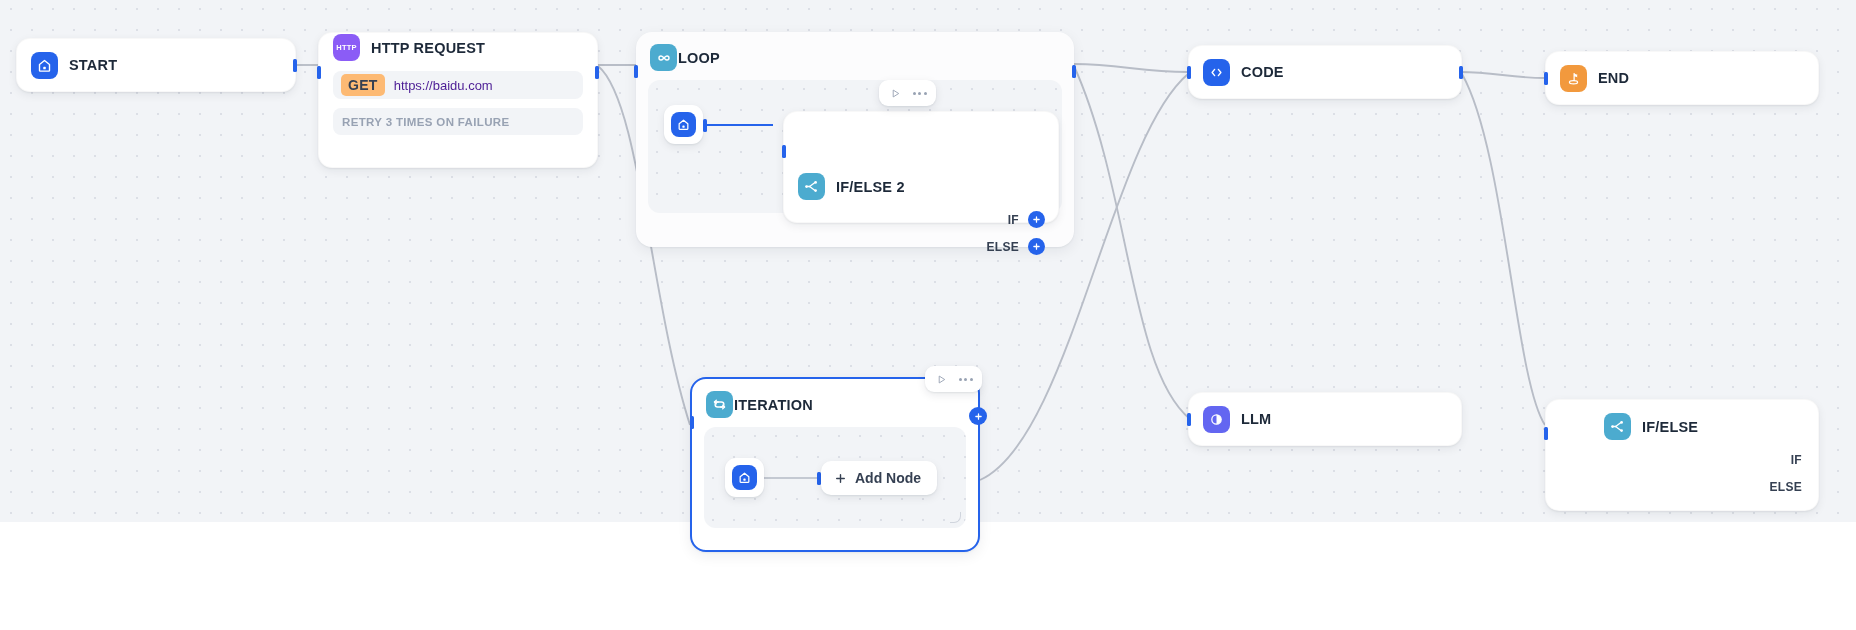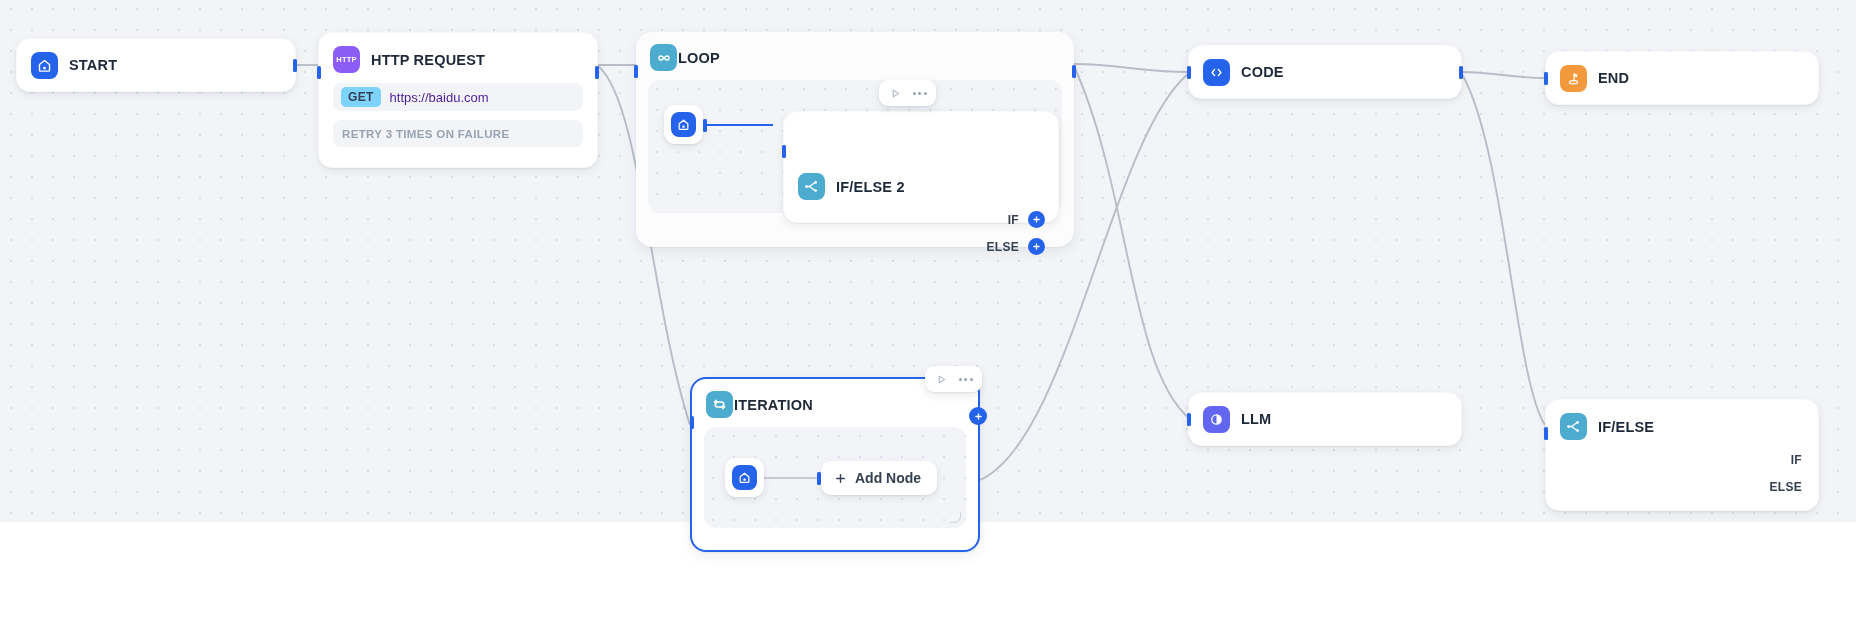--- a/index.html
+++ b/index.html
@@ -65,23 +65,23 @@
   .field-row {
     margin: 10px 14px 0 14px;
     background: #f2f4f7;
     border-radius: 8px;
     height: 28px;
     display: flex; align-items: center;
     padding: 0 8px;
     gap: 9px;
   }
   .verb {
-    background: #7dd3fc;
+    background: #fdba74;
     border-radius: 5px;
-    font-size: 12px;
+    font-size: 14px;
     font-weight: bold;
     color: #354052;
     padding: 3px 7px;
     letter-spacing: .3px;
   }
   .url { font-size: 13px; color: #4c1d95; }
   .retry-row {
     margin: 9px 14px 13px 14px;
     background: #f2f4f7;
     border-radius: 8px;
@@ -231,21 +231,21 @@
           <rect x="10" y="14" width="4" height="4" rx="1" fill="#fff" stroke="none"></rect>
         </svg>
       </div>
       <div class="ntitle">START</div>
     </div>
   </div>
 
   <div class="node" style="left:318px; top:32px; width:280px; height:136px;">
     <div class="handle left athead"></div>
     <div class="handle right athead"></div>
-    <div class="node-head" style="height:auto; padding:13px 16px 0 14px;">
+    <div class="node-head" style="height:auto; padding:1px 16px 0 14px;">
       <div class="nicon" style="background:#8b5cf6;">
         <span style="font-size:7.5px; font-weight:bold; letter-spacing:.2px;">HTTP</span>
       </div>
       <div class="ntitle">HTTP REQUEST</div>
     </div>
     <div class="field-row">
       <span class="verb">GET</span>
       <span class="url">https://baidu.com</span>
     </div>
     <div class="retry-row">
@@ -427,21 +427,21 @@
           <circle cx="12" cy="12" r="7.5"></circle>
           <path d="M12 4.5v15a7.5 7.5 0 0 0 0-15z" fill="#fff" stroke="none"></path>
         </svg>
       </div>
       <div class="ntitle">LLM</div>
     </div>
   </div>
 
   <div class="node" style="left:1545px; top:399px; width:274px; height:112px;">
     <div class="handle left" style="top:27px; margin-top:0;"></div>
-    <div class="node-head" style="height:auto; padding:13px 16px 0 14px;">
+    <div class="node-head" style="height:auto; padding:13px 16px 0 14px;margin-left:44px;">
       <div class="nicon" style="background:#4cabcf;">
         <svg width="15" height="15" viewBox="0 0 24 24" fill="none" stroke="#fff" stroke-width="2.1" stroke-linecap="round" stroke-linejoin="round">
           <path d="M4 12h5"></path>
             <path d="M9 12 17 6"></path>
             <path d="M9 12l8 6"></path>
           <circle cx="18.5" cy="5.5" r="2.2" fill="#fff" stroke="none"></circle>
           <circle cx="18.5" cy="18.5" r="2.2" fill="#fff" stroke="none"></circle>
           <circle cx="4" cy="12" r="2.2" fill="#fff" stroke="none"></circle>
         </svg>
       </div>

